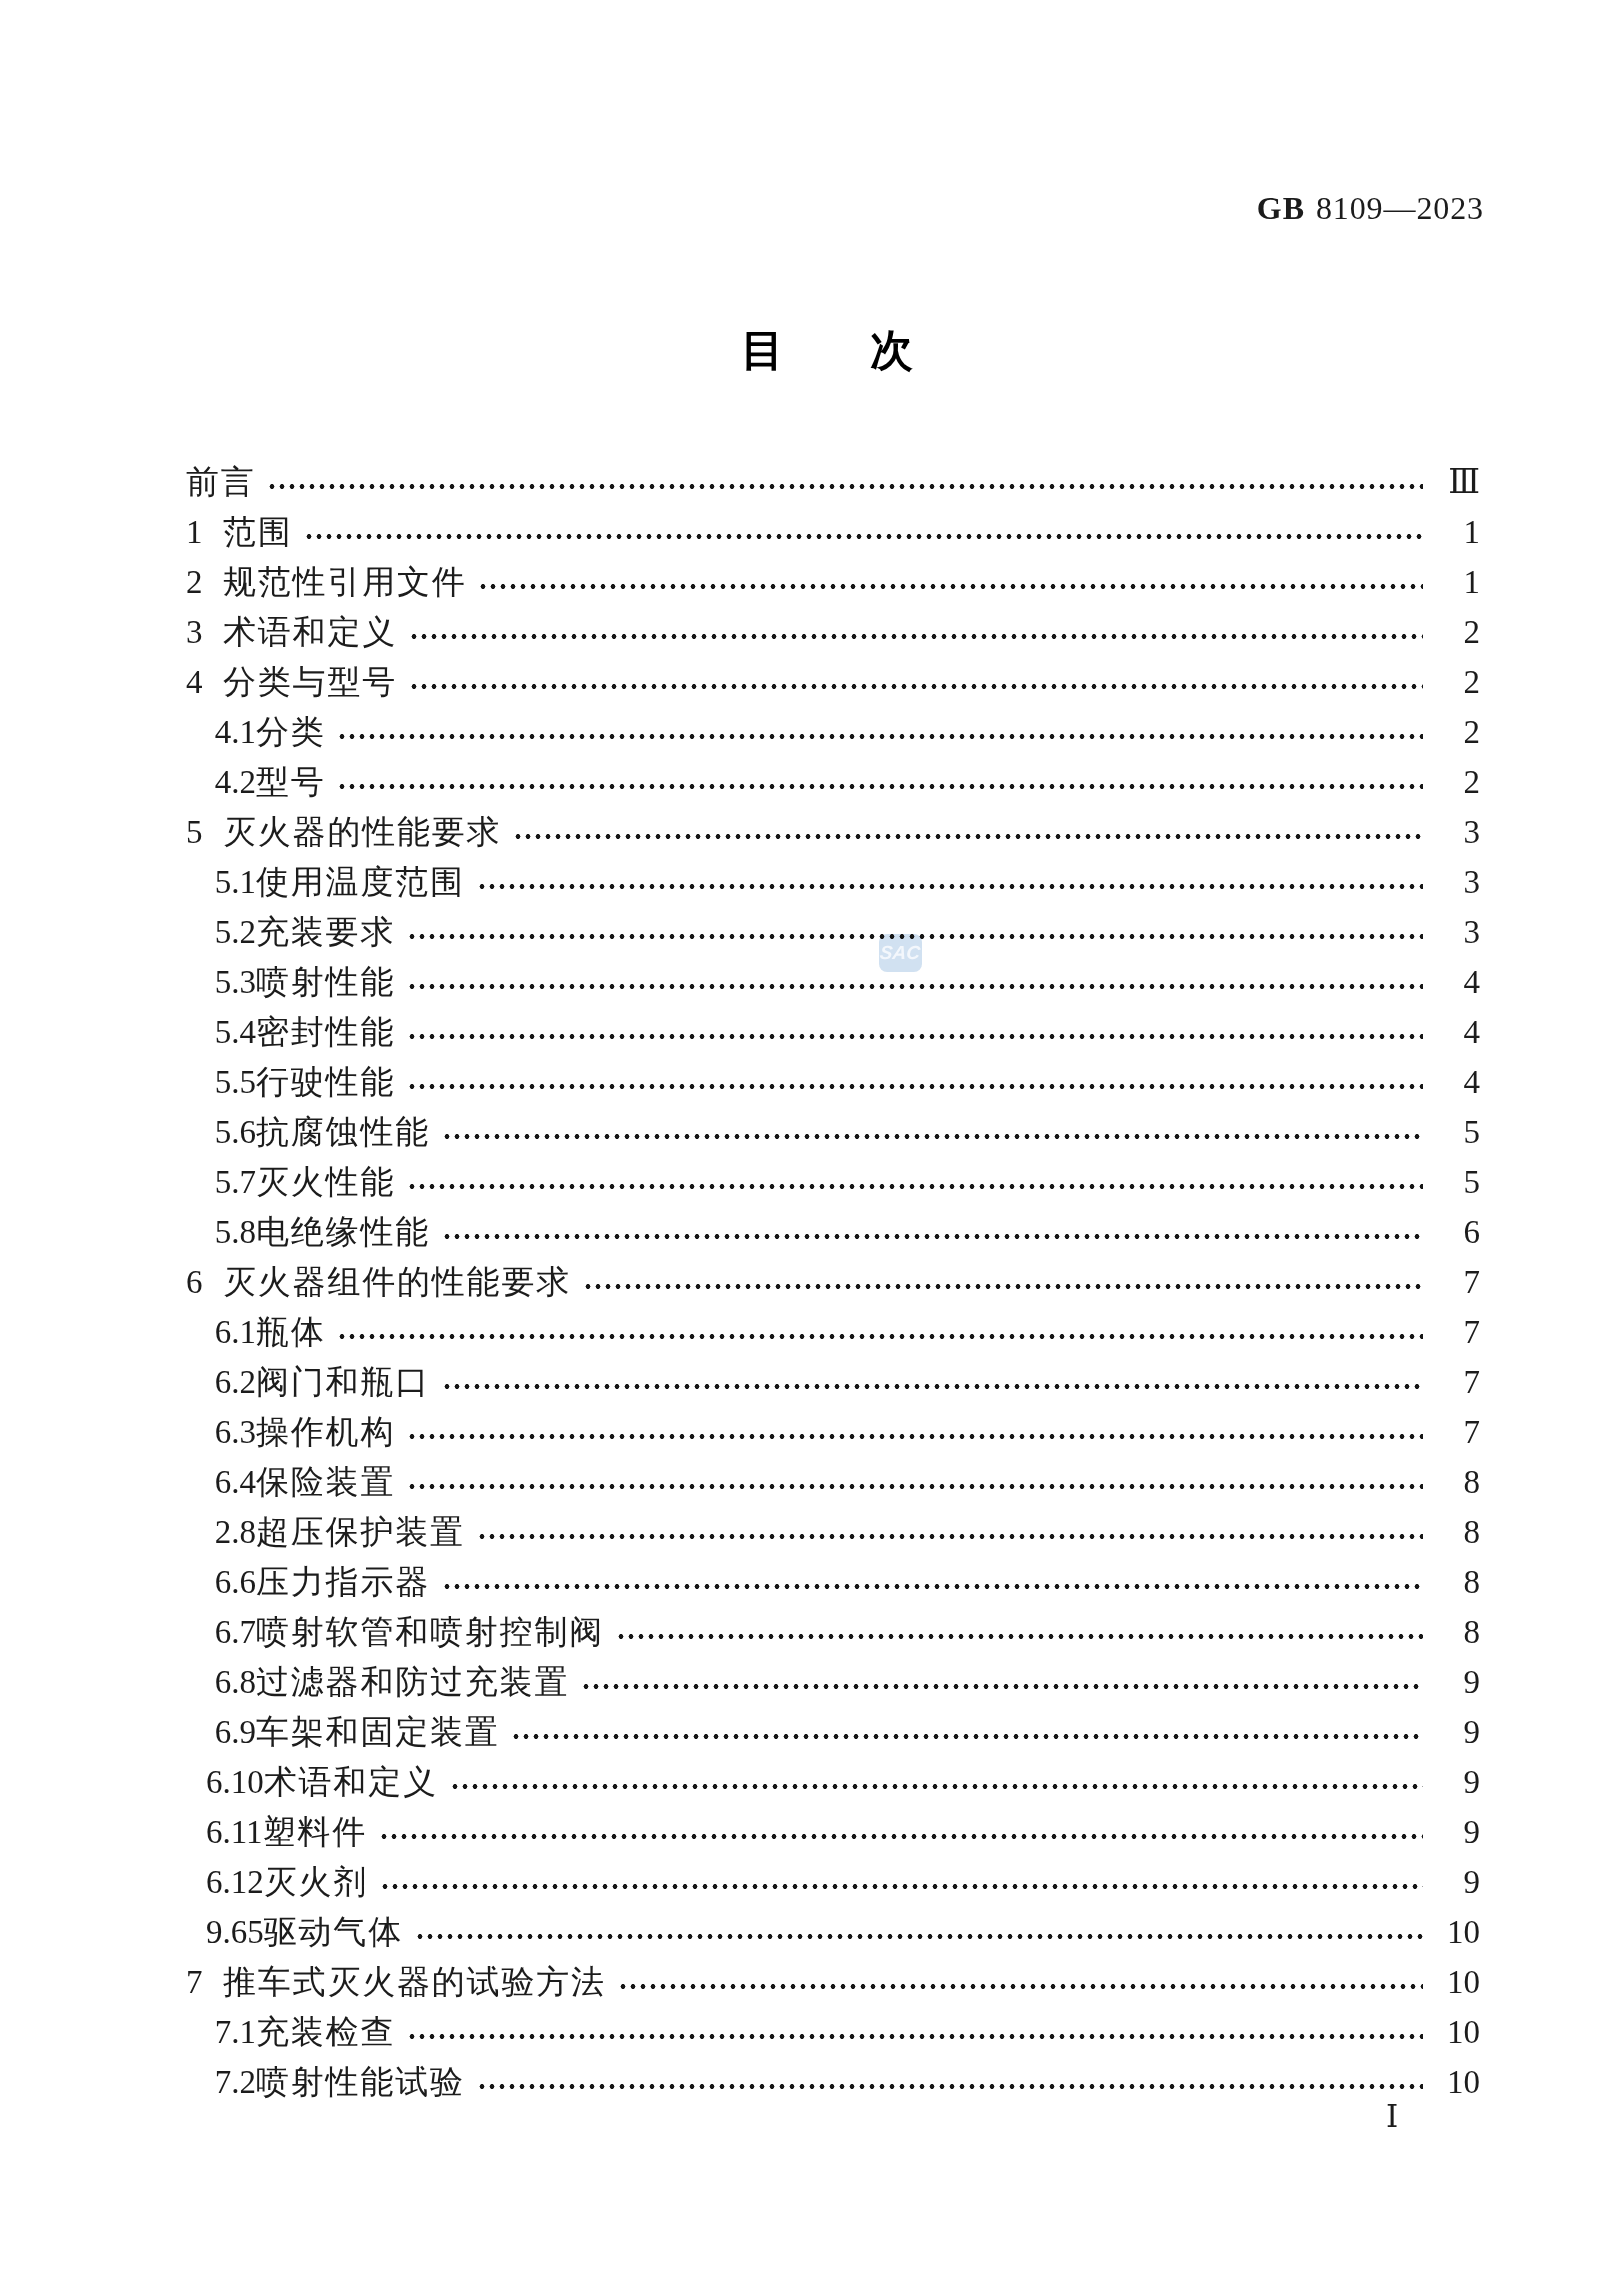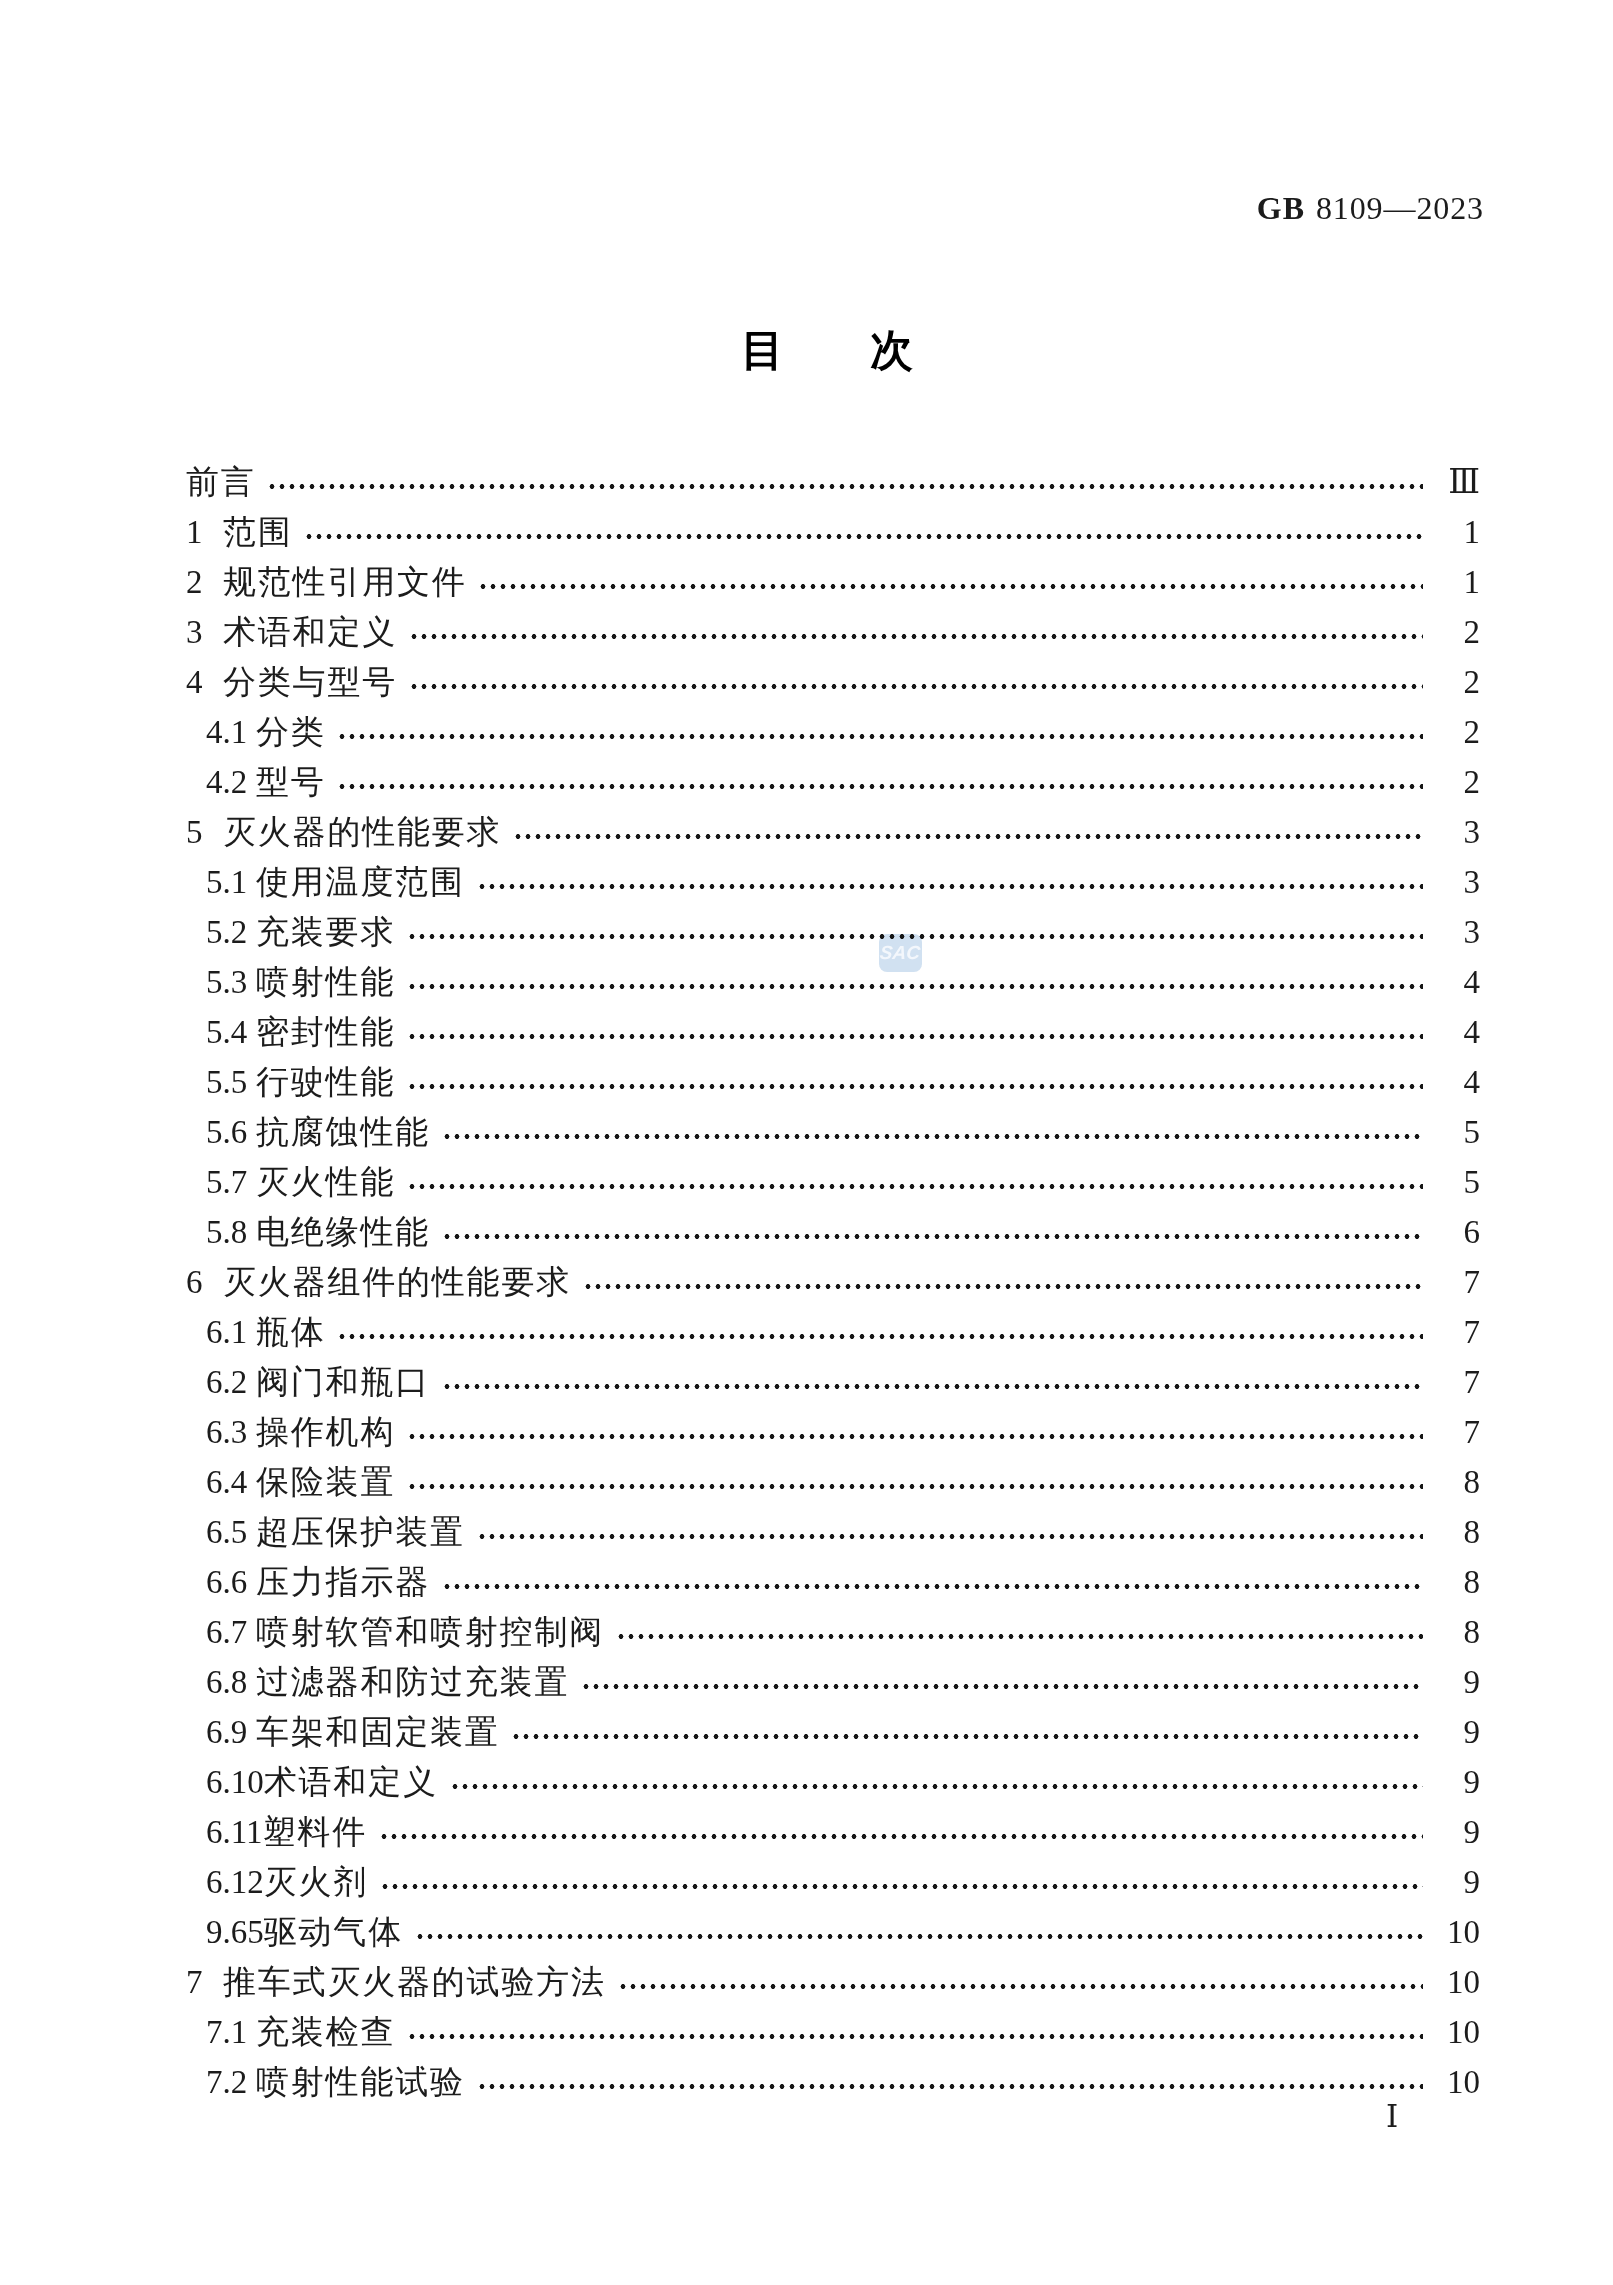--- a/index.html
+++ b/index.html
@@ -78,21 +78,21 @@
     height: 50px;
     padding-right: 174px;
     font-size: 33px;
     line-height: 1;
     white-space: nowrap;
   }
   .toc-row.level0 { padding-left: 186px; }
   .toc-row.level1 { padding-left: 206px; }
   .toc-row .num { flex: none; letter-spacing: 0; }
   .toc-row.level0 .num { min-width: 37px; }
-  .toc-row.level1 .num { min-width: 50px; }
+  .toc-row.level1 .num { min-width: 50px; text-align: right; }
   .toc-row .num:empty { min-width: 0; }
   .toc-row .label { flex: none; letter-spacing: 1.8px; }
   .dots {
     flex: 1 1 auto;
     height: 7.2px;
     margin: 9px 14.5px 0 11.8px;
     background-image: radial-gradient(circle, #161616 2.2px, rgba(0,0,0,0) 2.7px);
     background-size: 10px 7.2px;
     background-repeat: repeat-x;
     background-position: 0 50%;
@@ -249,21 +249,21 @@
     <span class="dots"></span>
     <span class="pnum">7</span>
   </div>
       <div class="toc-row level1">
     <span class="num">6.4</span>
     <span class="label">保险装置</span>
     <span class="dots"></span>
     <span class="pnum">8</span>
   </div>
       <div class="toc-row level1">
-    <span class="num">6.5</span>
+    <span class="num">2.8</span>
     <span class="label">超压保护装置</span>
     <span class="dots"></span>
     <span class="pnum">8</span>
   </div>
       <div class="toc-row level1">
     <span class="num">6.6</span>
     <span class="label">压力指示器</span>
     <span class="dots"></span>
     <span class="pnum">8</span>
   </div>

